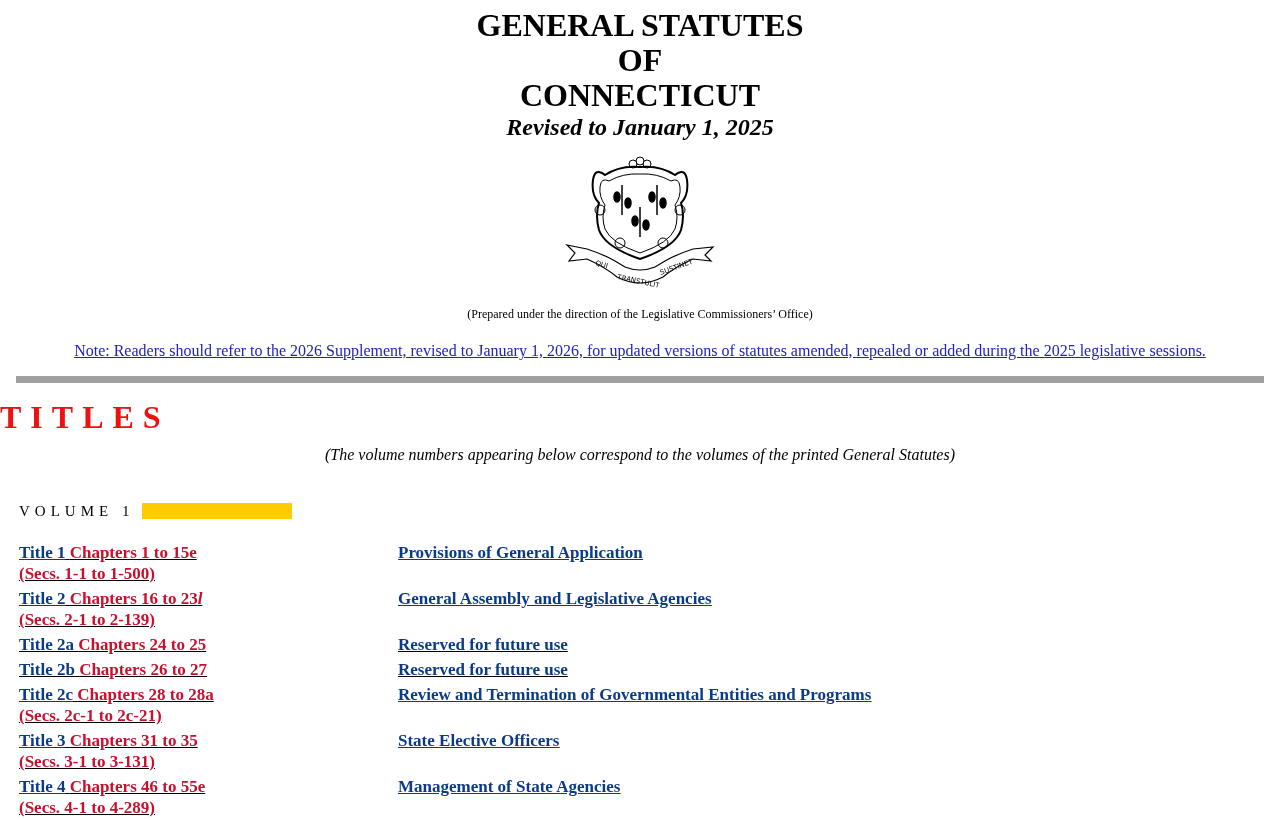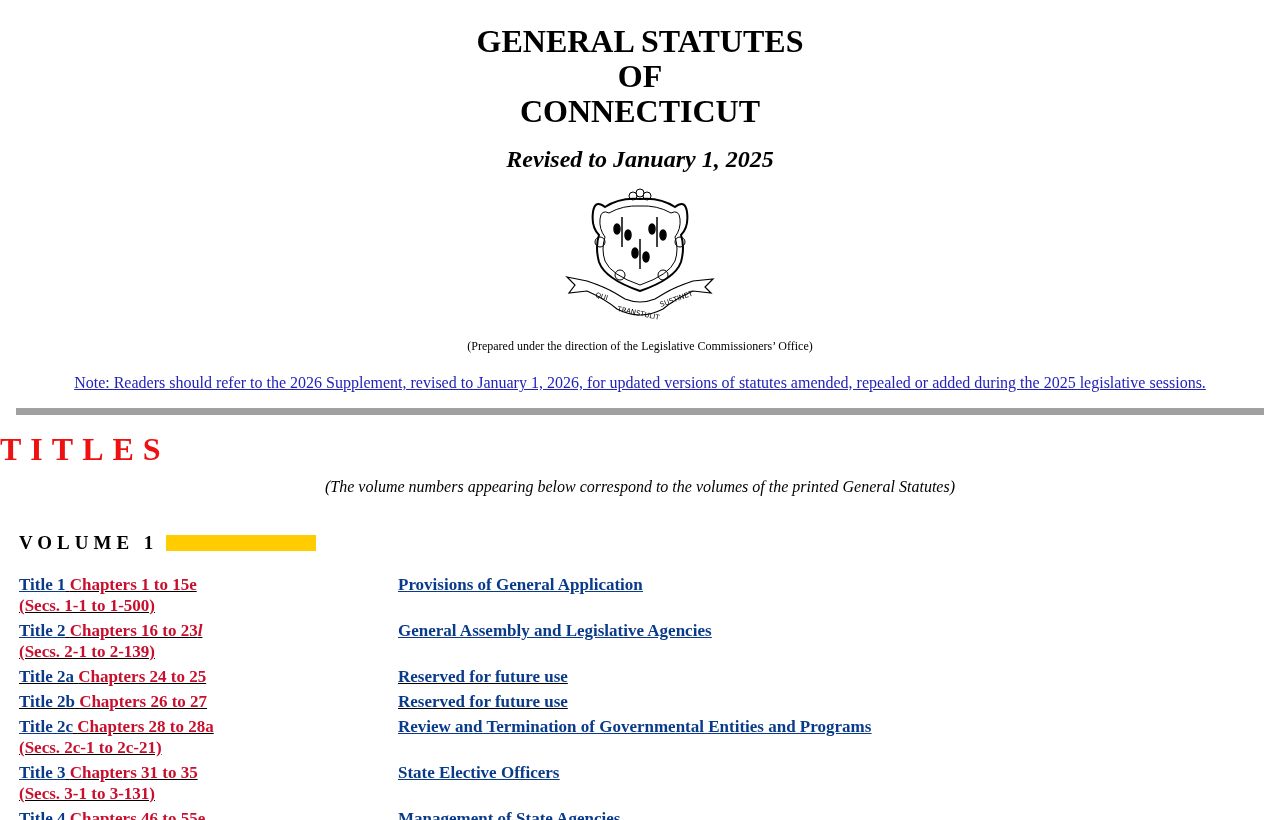--- a/index.html
+++ b/index.html
@@ -5,21 +5,21 @@
     * { box-sizing: border-box; }
     html, body { margin: 0; padding: 0; background: #ffffff; }
     body {
       width: 1280px; height: 820px; overflow: hidden;
       font-family: "Liberation Serif", "DejaVu Serif", serif;
       color: #000;
     }
     .header { text-align: center; }
     .main-title {
       font-weight: bold; font-size: 32px; line-height: 35px;
-      margin: 16px; padding-top: 8px;
+      margin: 0; padding-top: 8px;
     }
     .main-title div { height: 35px; }
     .revised {
       font-weight: bold; font-style: italic; font-size: 24px;
       line-height: 28px; margin: 0;
     }
     .seal-wrap { display: flex; justify-content: center; margin-top: 14px; height: 136px; }
     .prepared { font-size: 12px; margin-top: 13px; line-height: 20px; }
     .note { margin-top: 17px; font-size: 16px; line-height: 20px; }
     .note a { color: #1a0dab; color: #2222bb; text-decoration: underline; }
@@ -31,21 +31,21 @@
       font-size: 32px; letter-spacing: 9px; margin-top: 16px; line-height: 36px;
     }
     .vol-note {
       text-align: center; font-style: italic; font-size: 16px;
       margin-top: 10px; line-height: 20px;
     }
     .volume-row {
       display: flex; align-items: center; margin: 34px 0 0 19px; height: 24px;
     }
     .volume-label {
-      font-weight: bold; font-size: 19px; letter-spacing: 5px;
+      font-weight: normal; font-size: 15px; letter-spacing: 5px;
     }
     .volume-bar { width: 150px; height: 16px; background: #ffcc00; margin-left: 8px; }
     .title-list { margin-top: 19px; text-decoration: underline; }
     .title-row { display: flex; margin-left: 19px; }
     .col-left { width: 379px; font-weight: bold; font-size: 17px; line-height: 21px; }
     .col-right { font-weight: bold; font-size: 17px; line-height: 21px; }
     .tlink { color: #0a3a8a; text-decoration: underline; }
     .tplain { color: #0a3a8a; }
     .chap { color: #c8102e; }
     .secs { color: #c8102e; text-align: center; }

